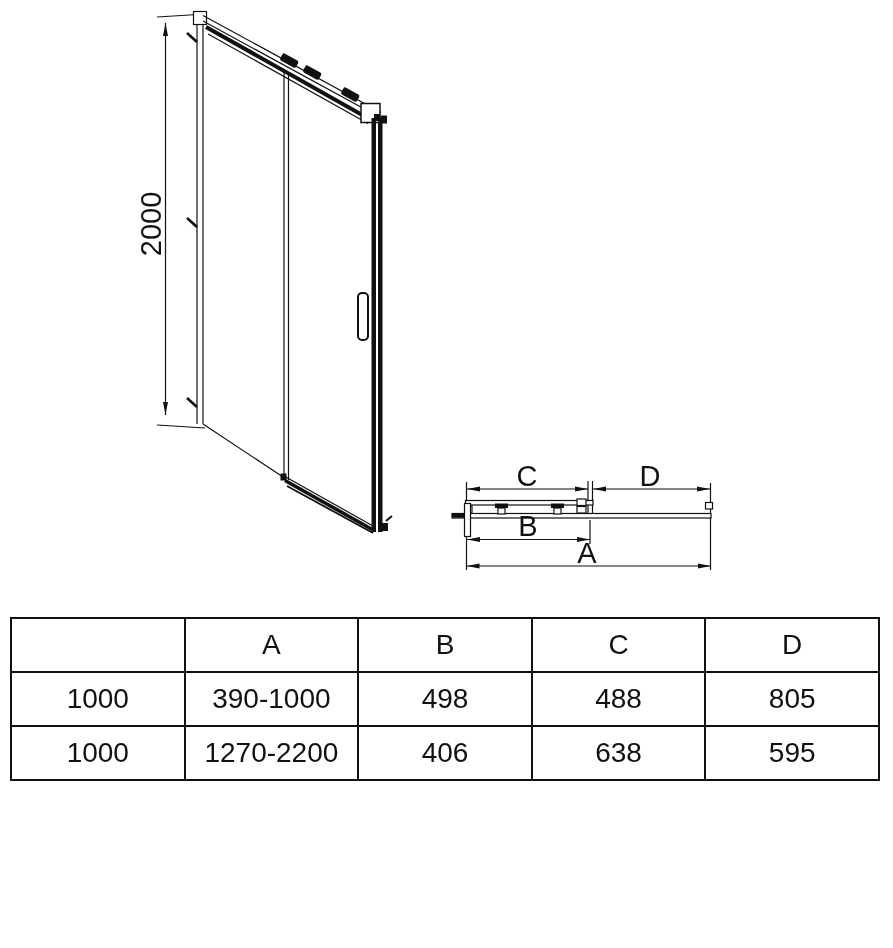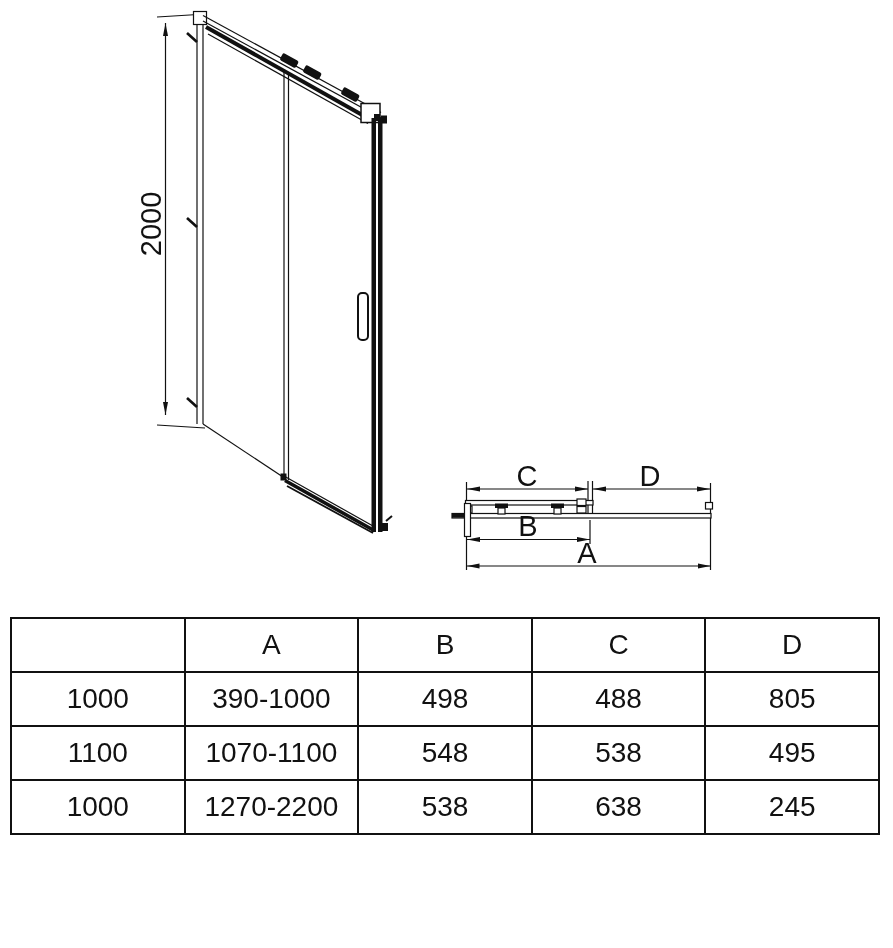--- a/index.html
+++ b/index.html
@@ -160,28 +160,21 @@
       <th>D</th>
     </tr>
     <tr>
       <td>1000</td>
       <td>390-1000</td>
       <td>498</td>
       <td>488</td>
       <td>805</td>
     </tr>
     <tr>
-      <td>1100</td>
-      <td>1070-1100</td>
-      <td>548</td>
-      <td>538</td>
-      <td>495</td>
-    </tr>
-    <tr>
       <td>1000</td>
       <td>1270-2200</td>
-      <td>538</td>
+      <td>406</td>
       <td>638</td>
-      <td>245</td>
+      <td>595</td>
     </tr>
   </tbody>
     </table>
 </div>
 
 </body></html>

